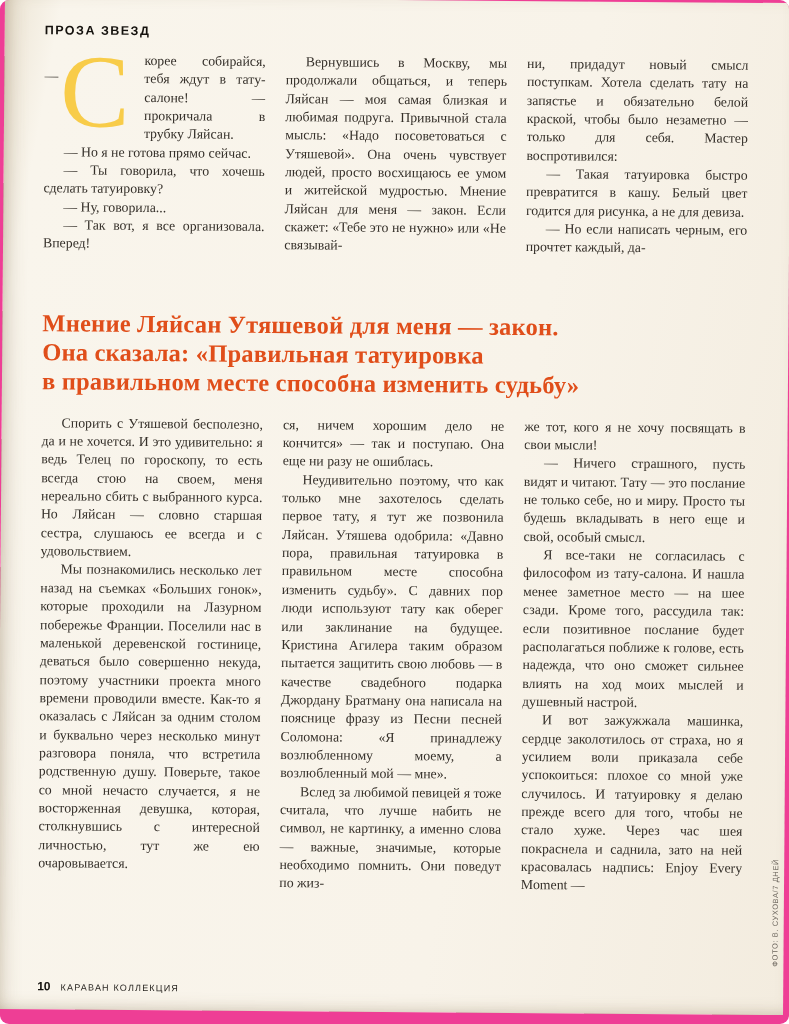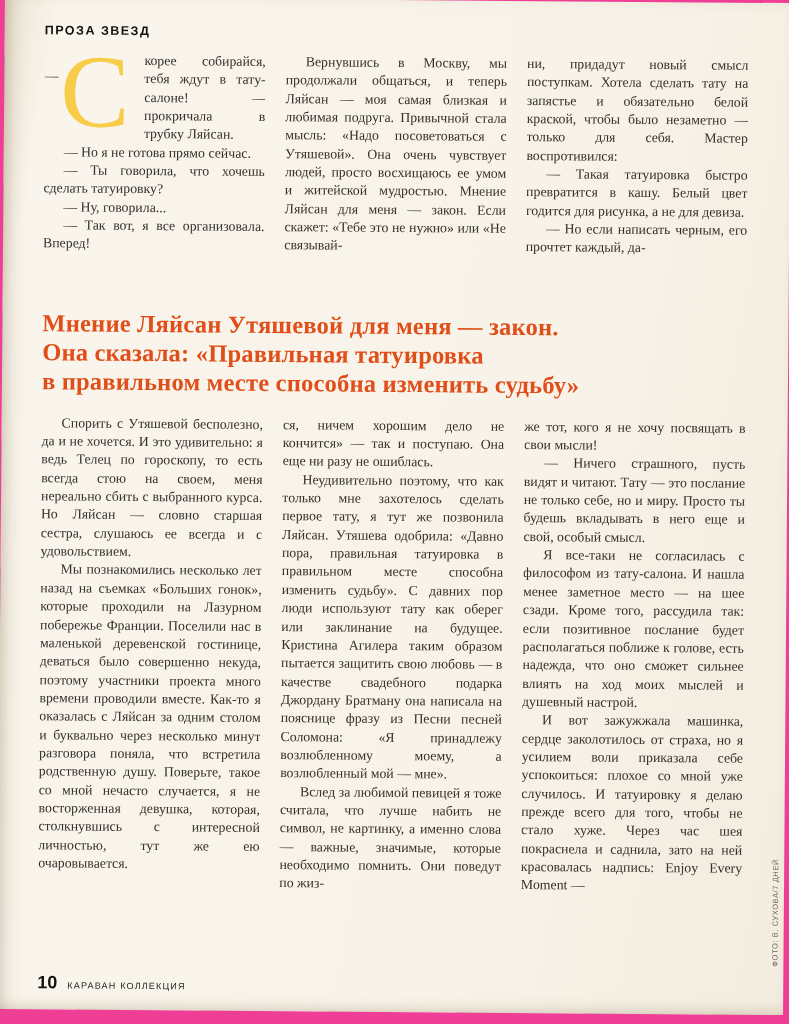--- a/index.html
+++ b/index.html
@@ -9,20 +9,21 @@
     height: 1024px;
     overflow: hidden;
     font-family: "Liberation Serif", "DejaVu Serif", serif;
   }
   .scan-bg {
     position: relative;
     width: 789px;
     height: 1024px;
     background: #ee3e95;
     overflow: hidden;
+    border-radius: 9px;
   }
   .page {
     position: absolute;
     left: 1px;
     top: 0px;
     width: 786px;
     height: 1012px;
     background: linear-gradient(100deg, #ece4d4 0%, #f9f5ec 6%, #f8f3e9 62%, #f3ecdf 100%);
     transform: rotate(0.45deg);
     transform-origin: 50% 50%;
@@ -88,21 +89,21 @@
     position: absolute;
     left: 40px;
     bottom: 16px;
     display: flex;
     align-items: baseline;
     gap: 10px;
   }
   .page-number {
     font-family: "Liberation Sans", sans-serif;
     font-weight: bold;
-    font-size: 18px;
+    font-size: 12px;
     color: #15120e;
     margin-top: 36px;
   }
   .magazine-name {
     font-family: "Liberation Sans", sans-serif;
     font-size: 9px;
     letter-spacing: 1.2px;
     color: #2a2723;
     text-align: center;
   }

